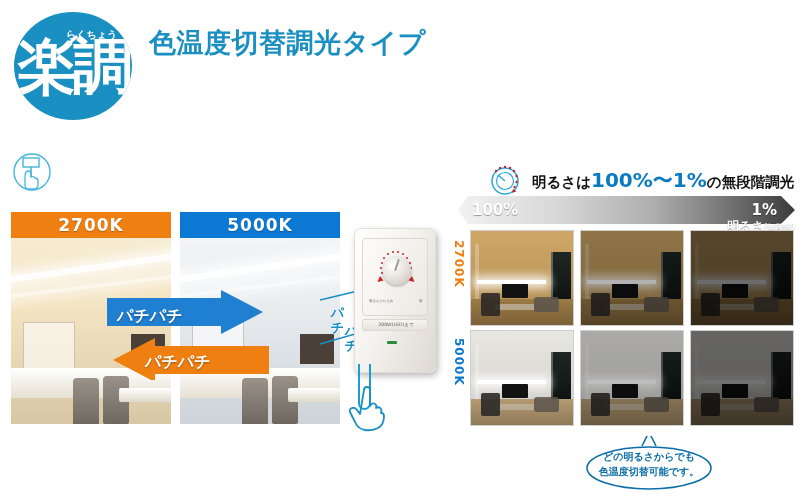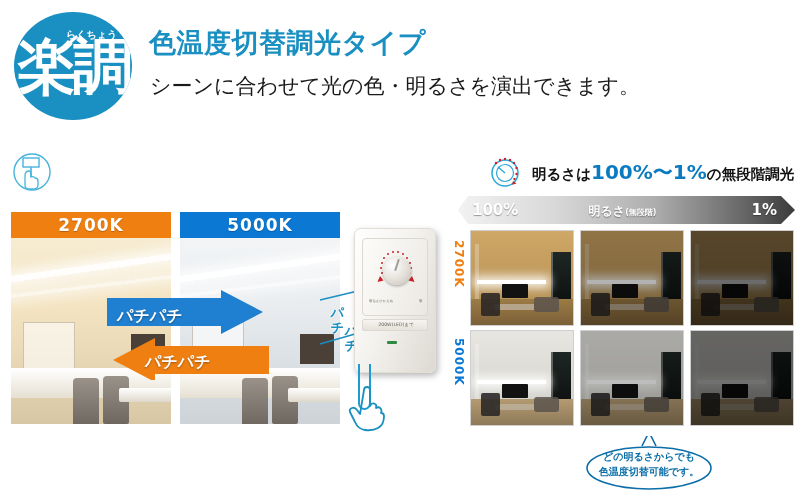--- a/index.html
+++ b/index.html
@@ -53,21 +53,21 @@
     position: absolute; left: 150px; top: 72px;
     color: #1a1a1a;
     font-size: 21px; font-weight: normal;
     letter-spacing: 0px;
     font-family: "DejaVu Sans", sans-serif;
   }
 
   
   .cap-row { position: absolute; display: flex; align-items: center; }
   #cap-left { left: 12px; top: 152px; }
-  #cap-right { left: 486px; top: 152px; }
+  #cap-right { left: 486px; top: 160px; }
 
   .cap-text {
     font-size: 14.5px; color: #111; font-weight: bold;
     font-family: "DejaVu Sans", sans-serif;
     white-space: nowrap;
   }
   .cap-text .kelvin-warm { color: #f08000; font-size: 20px; font-weight: bold; }
   .cap-text .kelvin-cool { color: #0062c4; font-size: 20px; font-weight: bold; }
   .cap-text .pct { color: #0b7bc1; font-size: 20px; font-weight: bold; }
   .cap-text .small { font-size: 14.5px; }
@@ -224,21 +224,21 @@
     background: linear-gradient(90deg,#f2f2f2 0%,#d9d9d9 28%,#aeaeae 58%,#6e6e6e 82%,#3b3b3b 100%);
     clip-path: polygon(10px 0, calc(100% - 14px) 0, 100% 50%, calc(100% - 14px) 100%, 10px 100%, 0 50%);
   }
   #grad-100 {
     position: absolute; left: 22px; top: 5px;
     color: #ffffff; font-size: 15px; font-weight: bold;
     font-family: "DejaVu Sans", sans-serif;
     text-shadow: 0 1px 1px rgba(0,0,0,.35);
   }
   #grad-mid {
-    position: absolute; left: 0; top: 7px; width: 345px; text-align: center;
+    position: absolute; left: 0; top: 22px; width: 345px; text-align: right;
     color: #ffffff; font-size: 12px; font-weight: bold;
     font-family: "DejaVu Sans", sans-serif;
     text-shadow: 0 1px 1px rgba(0,0,0,.4);
   }
   #grad-mid .sup { font-size: 8px; font-weight: bold; }
   #grad-1 {
     position: absolute; right: 18px; top: 5px;
     color: #ffffff; font-size: 15px; font-weight: bold;
     font-family: "DejaVu Sans", sans-serif;
     text-shadow: 0 1px 1px rgba(0,0,0,.35);
@@ -315,21 +315,20 @@
 
 <div id="header">
 
   <div id="title-main">色温度切替調光タイプ</div>
 
   <div id="logo-badge">
     <div id="logo-kanji">楽調</div>
     <div id="logo-furigana">らくちょう</div>
     <div id="logo-slash"></div>
   </div>
-  <div id="title-sub">シーンに合わせて光の色・明るさを演出できます。</div>
 </div>
 
 <div class="cap-row" id="cap-left">
   <div class="icon-circ">
     <svg width="40" height="40" viewBox="0 0 40 40">
       <circle cx="20" cy="20" r="18" fill="none" stroke="#46b4dc" stroke-width="1.4"></circle>
       <rect x="11" y="6" width="16" height="9" fill="none" stroke="#46b4dc" stroke-width="1.4"></rect>
       <line x1="19" y1="15" x2="19" y2="25" stroke="#46b4dc" stroke-width="1.6"></line>
       <path d="M13 24 q0 -5 4 -5 q2 0 2 3 v3 q3 -1 4 1 q3 0 3 3 v4 q0 4 -5 4 h-4 q-4 0 -4 -4 z" fill="none" stroke="#46b4dc" stroke-width="1.3"></path>
     </svg>

